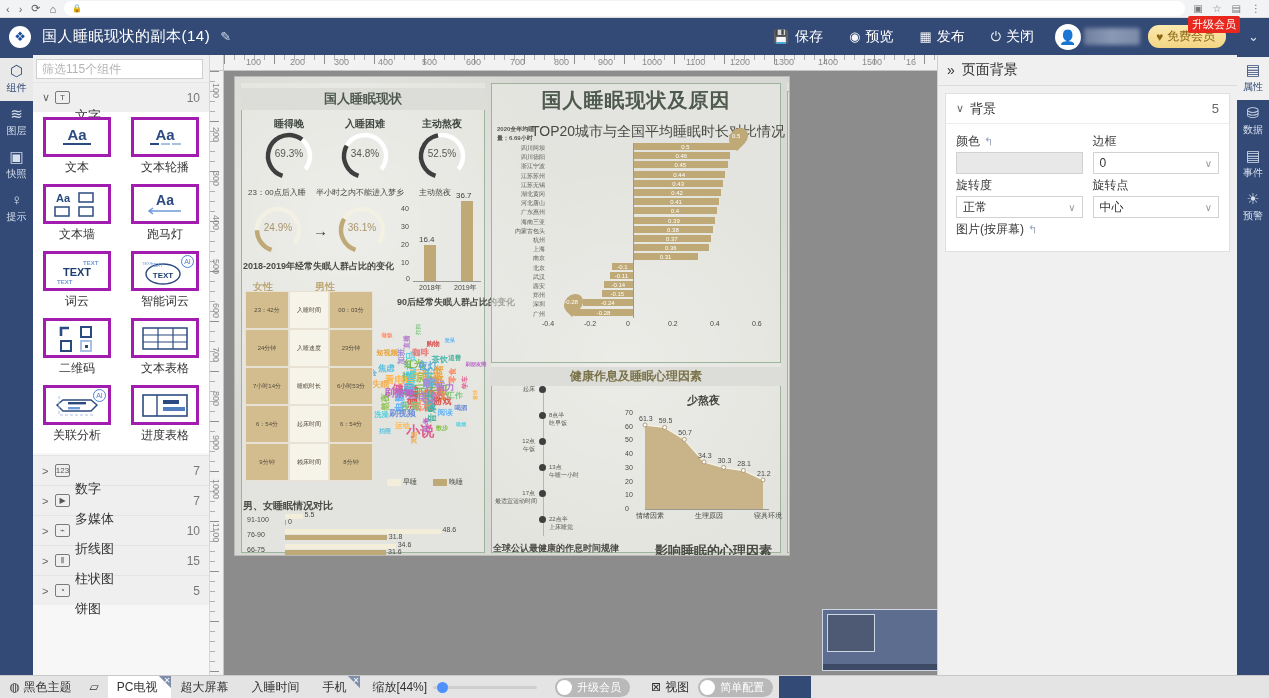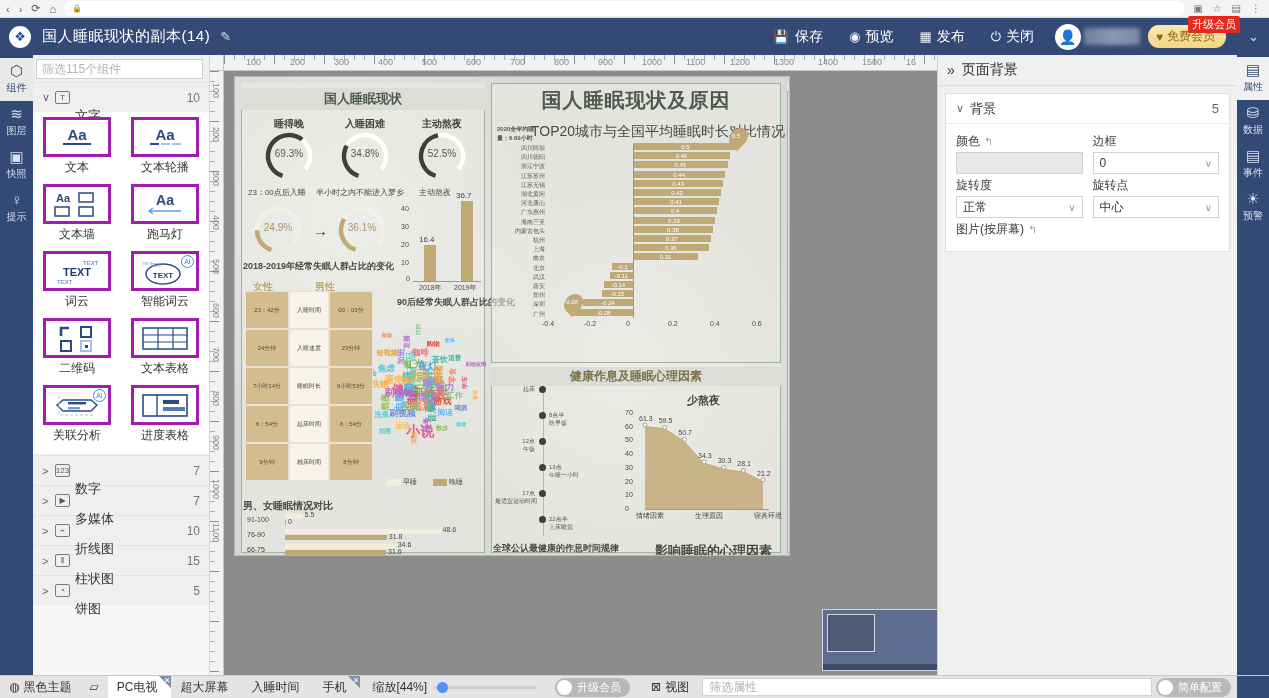--- a/index.html
+++ b/index.html
@@ -1184,23 +1184,20 @@
     </div>
     <div style="width:18px;"></div>
     <div class="toggle-pill">
       <span class="toggle-knob"></span>
       <span>升级会员</span>
     </div>
     <div class="sb-item" style="margin-left:12px;">
       <span>⊠</span>
       <span>视图</span>
     </div>
-    <div class="sb-filter">
-      <span>筛选属性</span>
-    </div>
     <div class="toggle-pill" style="margin-right:6px;">
       <span class="toggle-knob"></span>
       <span>简单配置</span>
     </div>
     <div class="sb-right-space"></div>
   </div>
 
 </div>
 
 </body></html>

